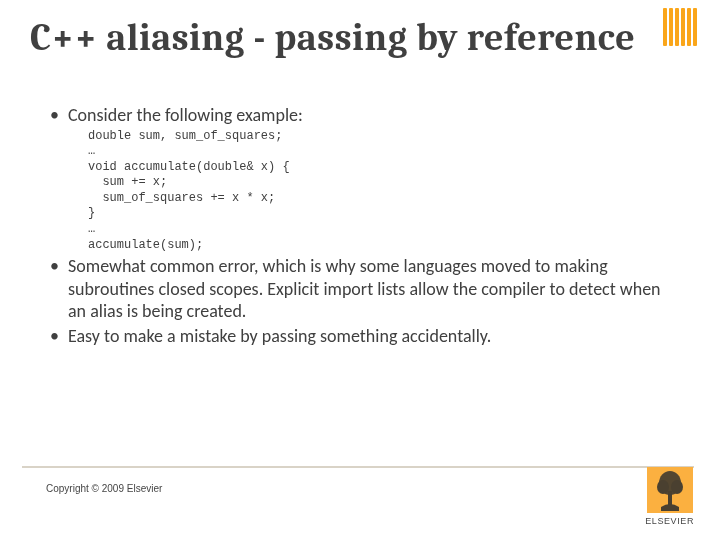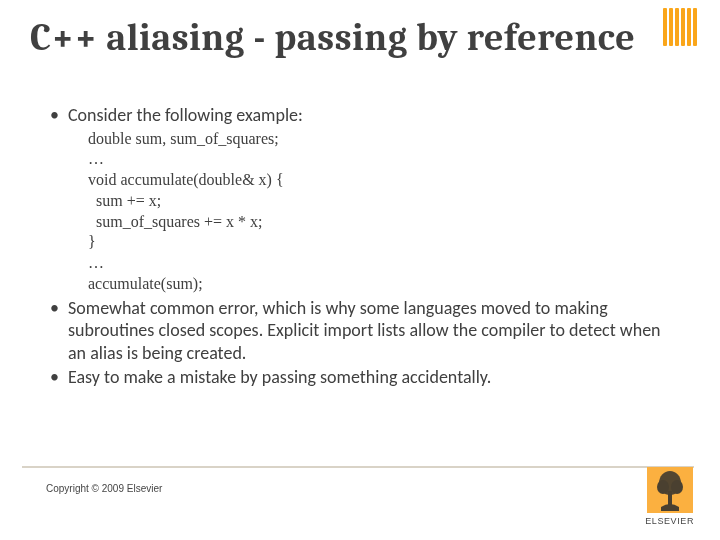--- a/index.html
+++ b/index.html
@@ -49,22 +49,22 @@
   ul.bullets > li::before {
     content: "•";
     position: absolute;
     left: 2px;
     top: 0;
     color: #404040;
     font-size: 18px;
     line-height: 1.25;
   }
   .code-block {
-    font-family: Liberation Serif, serif;
-    font-size: 16px;
+    font-family: Liberation Mono, monospace;
+    font-size: 12px;
     line-height: 1.3;
     white-space: pre;
     color: #404040;
     margin: 2px 0 2px 40px;
   }
   .copyright {
     position: absolute;
     left: 46px;
     bottom: 46px;
     font-size: 10px;

